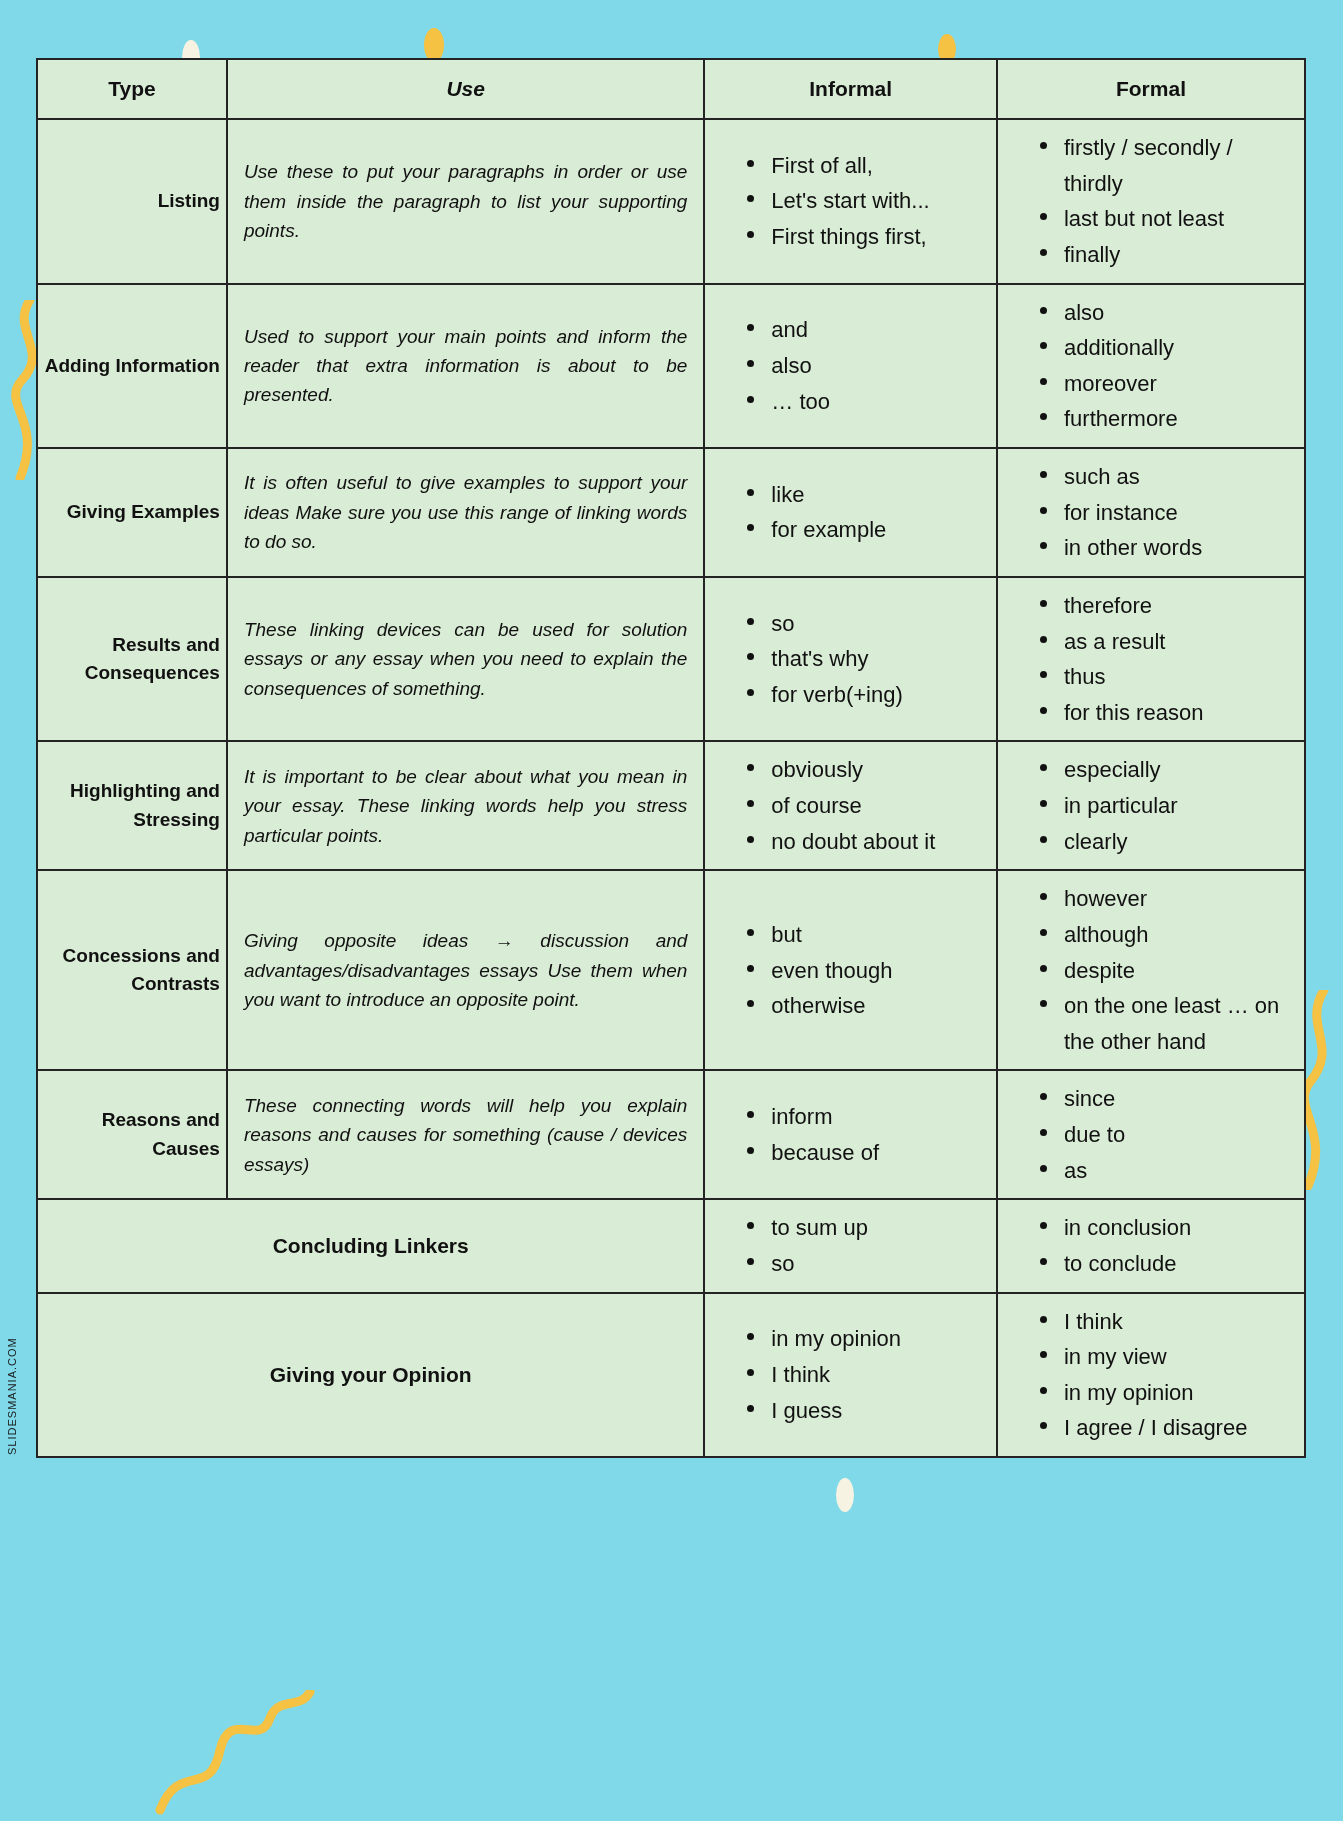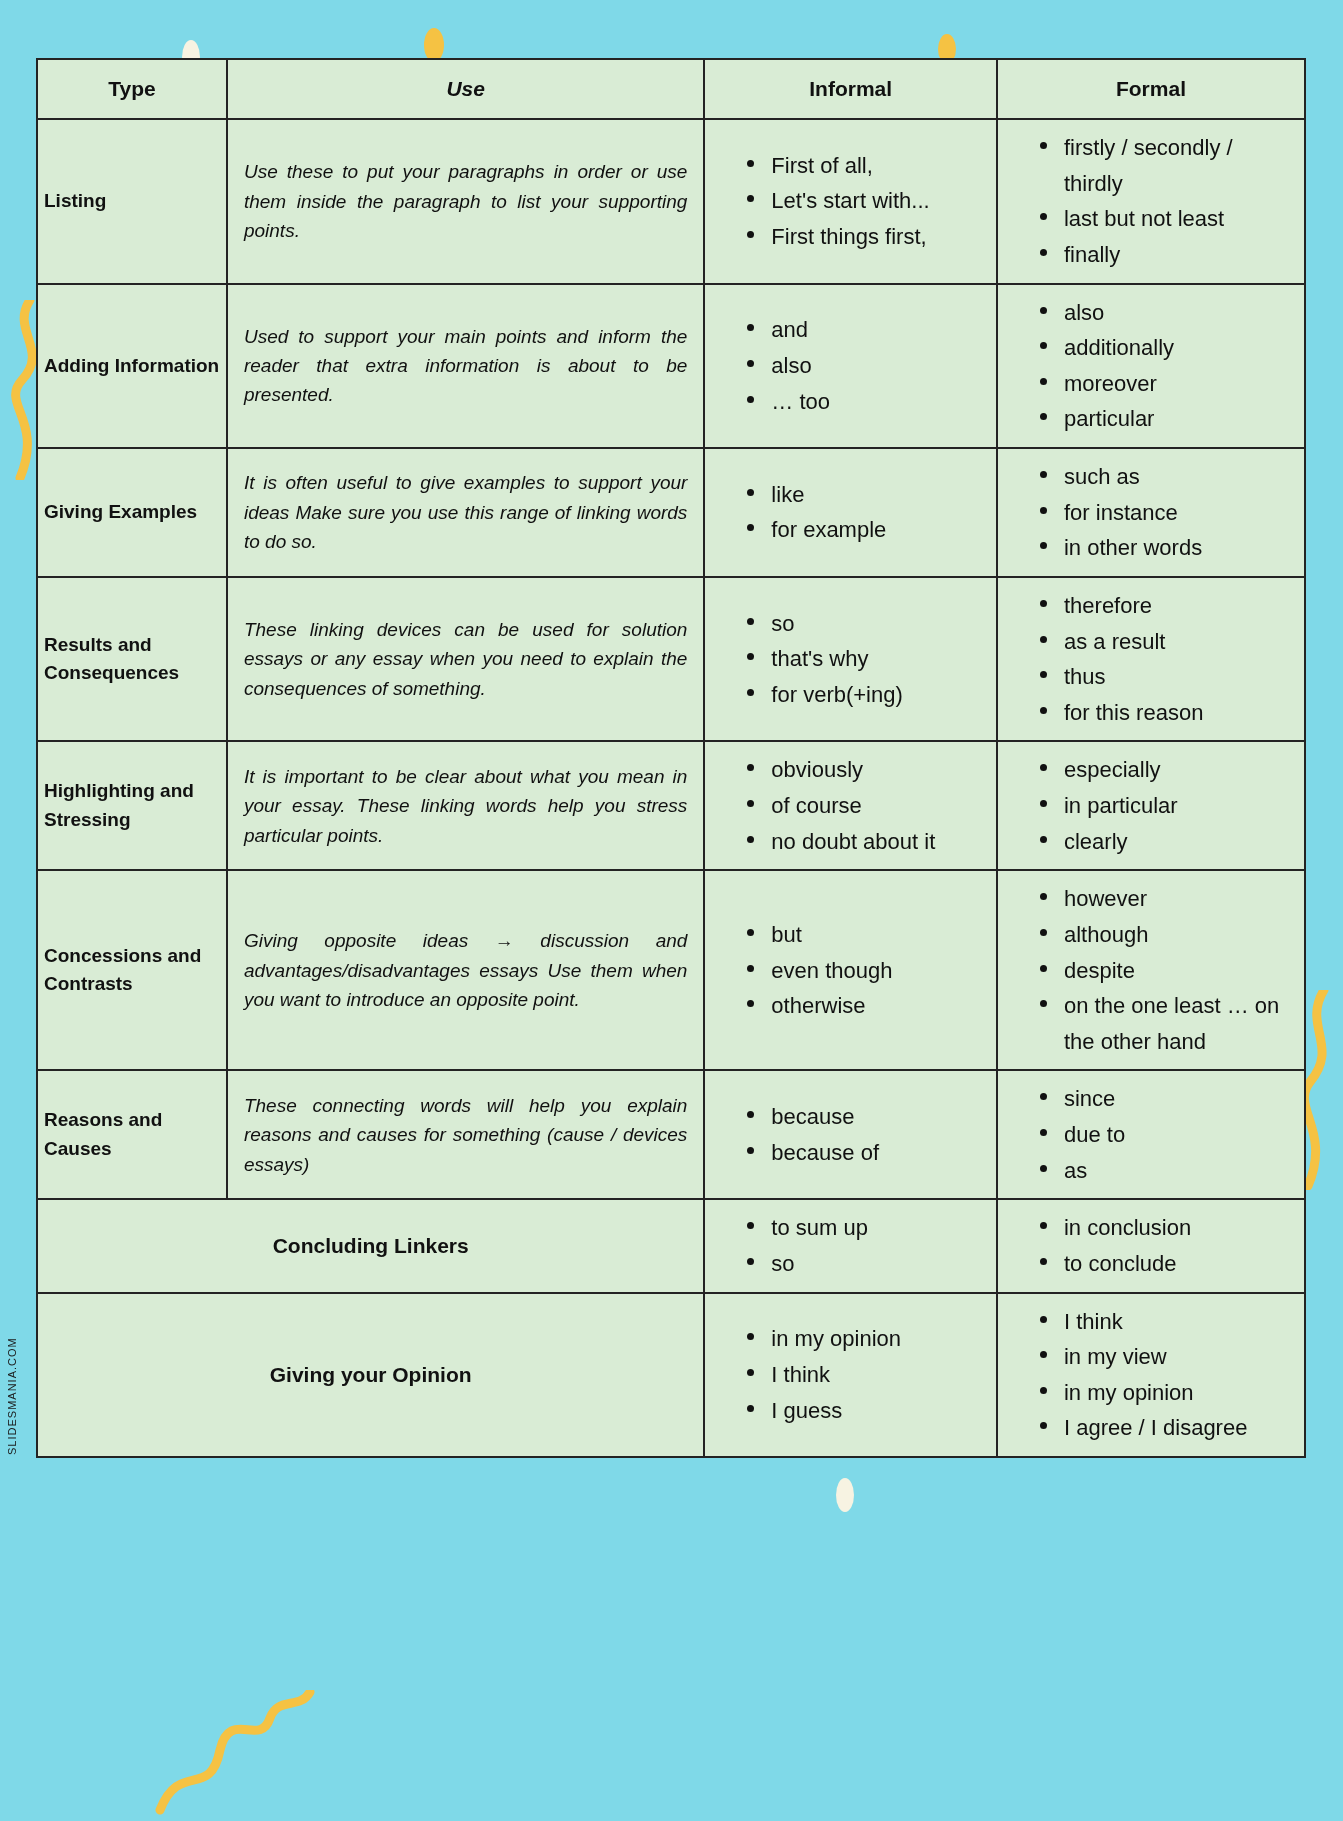--- a/index.html
+++ b/index.html
@@ -65,21 +65,21 @@
     font-weight: bold;
     color: #111;
     text-align: center;
     border-radius: 27px;
   }
   thead th.use-col {
     font-style: italic;
   }
 
   td.type {
-    text-align: left;
+    text-align: right;
     font-weight: bold;
     font-size: 19px;
     color: #111;
     line-height: 1.5;
     padding: 8px 6px;
   }
   td.use {
     font-style: italic;
     font-size: 19px;
     color: #111;
@@ -186,21 +186,21 @@
             <li>and</li>
             <li>also</li>
             <li>… too</li>
           </ul>
         </td>
         <td class="items">
           <ul>
             <li>also</li>
             <li>additionally</li>
             <li>moreover</li>
-            <li>particular</li>
+            <li>furthermore</li>
           </ul>
         </td>
       </tr>
       <tr>
         <td class="type">Giving Examples</td>
         <td class="use">It is often useful to give examples to support your ideas  Make sure you use this range of linking words to do so.</td>
         <td class="items">
           <ul>
             <li>like</li>
             <li>for example</li>
@@ -268,21 +268,21 @@
             <li>despite</li>
             <li>on the one least … on the other hand</li>
           </ul>
         </td>
       </tr>
       <tr>
         <td class="type">Reasons and Causes</td>
         <td class="use">These connecting words will help you explain reasons and causes for something (cause / devices essays)</td>
         <td class="items">
           <ul>
-            <li>because</li>
+            <li>inform</li>
             <li>because of</li>
           </ul>
         </td>
         <td class="items">
           <ul>
             <li>since</li>
             <li>due to</li>
             <li>as</li>
           </ul>
         </td>

